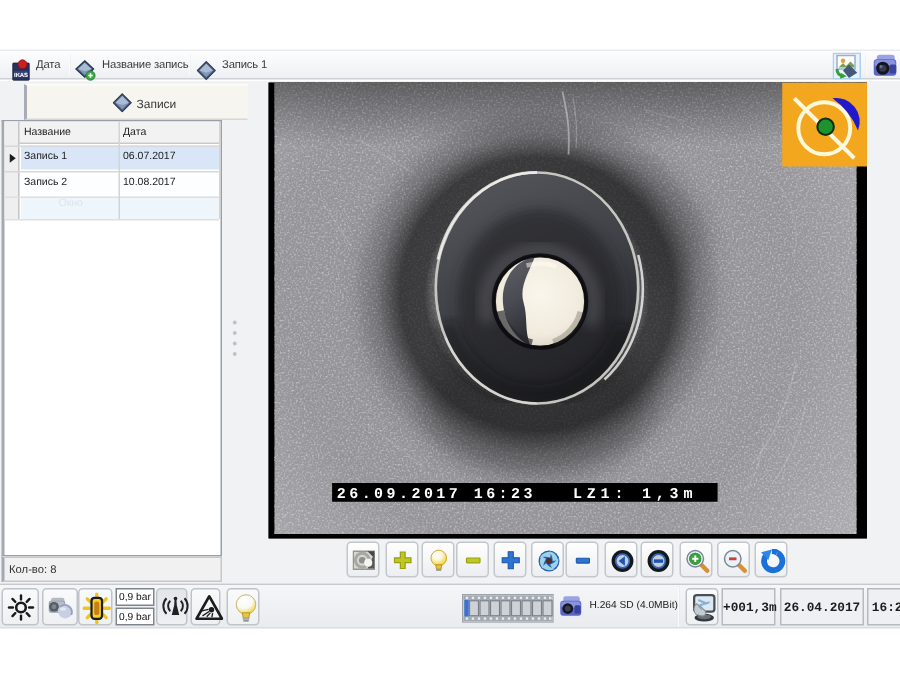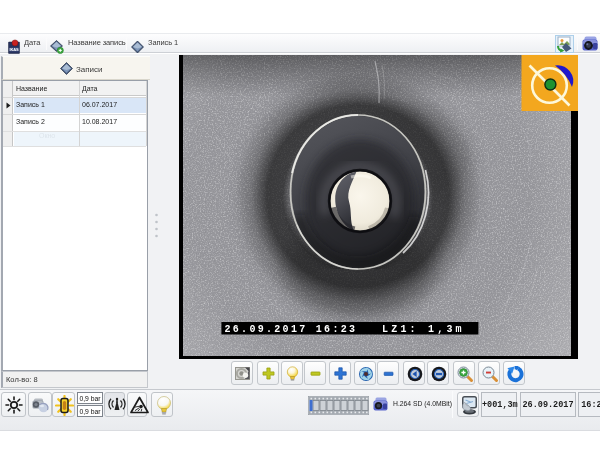--- a/index.html
+++ b/index.html
@@ -4,32 +4,32 @@
 html,body{width:600px;height:450px;background:#fff;font-family:"Liberation Sans",sans-serif;overflow:hidden}
 #stage{position:relative;width:600px;height:450px;background:#fff}
 .abs{position:absolute}
 
 #tb{left:0;top:33px;width:600px;height:20px;background:linear-gradient(#fdfdfe,#eef0f3);border-top:1px solid #e9ebee;border-bottom:1px solid #cdd0d5;}
 #tb .it{position:absolute;top:0;height:18px;line-height:18px;font-size:7.5px;letter-spacing:-0.1px;color:#3a3a3a;white-space:nowrap}
 .tsep{position:absolute;top:2px;width:1px;height:14px;background:#d4d7db;border-right:1px solid #fbfbfc}
 
 #content{left:0;top:54px;width:600px;height:335px;background:#f1f2f4}
 
-#phead{left:1px;top:56px;width:149px;height:24px;background:#f7f5ef;border-top:1px solid #fdfdfa;border-bottom:1px solid #d9d6cb;border-left:2px solid #a8adb5}
+#phead{left:16px;top:56px;width:149px;height:24px;background:#f7f5ef;border-top:1px solid #fdfdfa;border-bottom:1px solid #d9d6cb;border-left:2px solid #a8adb5}
 #phead .t{position:absolute;left:73px;top:8px;font-size:8px;color:#3a3a3a}
 #grid{left:1px;top:80px;width:147px;height:291px;background:#fff;border:1px solid #999fa8;border-left:2px solid #a3a8b1}
 #kolvo{left:1px;top:371px;width:147px;height:17px;background:#f1f1f1;border:1px solid #c4c7cc;border-left:2px solid #a3a8b1;font-size:7.5px;color:#333;line-height:15px;padding-left:3px}
 .gcell{position:absolute;font-size:7px;color:#1c1c1c;line-height:16px}
 
 #vid{left:179px;top:55px;width:399px;height:304px;background:#000}
 
 .vbtn{position:absolute;top:361px;width:22px;height:24px;background:linear-gradient(#fefefe,#eceef1);border:1px solid #c3c7cc;border-radius:3px}
 .vbtn svg{position:absolute;left:3px;top:4px}
 
-#sbar{left:0;top:389px;width:600px;height:42px;background:linear-gradient(#f5f6f8,#e9ebee);border-top:1px solid #c6c9ce;border-bottom:1px solid #dadce0}
+#sbar{left:0;top:389px;width:600px;height:30px;background:linear-gradient(#f5f6f8,#e9ebee);border-top:1px solid #c6c9ce;border-bottom:1px solid #dadce0}
 .sbtn{position:absolute;top:2px;height:25px;background:linear-gradient(#f9fafb,#eef0f2);border:1px solid #c0c4c9;border-radius:3px}
 .sbox{position:absolute;top:2px;height:25px;background:#eef0f3;border:1px solid #b6bac0;font-family:"Liberation Mono",monospace;font-weight:bold;font-size:8.5px;color:#1d1d1d;text-align:center;line-height:24px;white-space:nowrap}
 </style></head>
 <body>
 <div id="stage">
   <div class="abs" id="content"></div>
   <div class="abs" id="tb">
     <svg class="it" style="left:8px;top:4px" width="13" height="15" viewBox="0 0 13 15">
       <rect x="0.5" y="2.5" width="11" height="11.5" rx="0.5" fill="#27325e" stroke="#171f3d" stroke-width="0.5"></rect>
       <rect x="1.5" y="8" width="9" height="4" fill="#3c4a7a"></rect>
@@ -468,16 +468,16 @@
       <rect x="2" y="1" width="15" height="12.5" rx="2.5" fill="#494f56"></rect>
       <rect x="3.5" y="2.5" width="12" height="9.5" rx="1" fill="#dce8f2"></rect>
       <path d="M5.5 5 l6 2.5 M6.5 8.5 l6.5-2" stroke="#8cb0d4" stroke-width="1.3"></path>
       <ellipse cx="9.5" cy="16.8" rx="6.5" ry="2.6" fill="#33383e"></ellipse>
       <ellipse cx="9.5" cy="16.2" rx="4.5" ry="1.6" fill="#6a7077"></ellipse>
       <path d="M4.5 7.5 c-2.2 1.2 -2.6 5.2 -0.4 7.2 l3.8 1 c2.6 0 3.6 -2.6 1.4 -4.2 l-1.5 -1.5 z" fill="#c3cbd3" stroke="#848d96" stroke-width="0.7"></path>
       <path d="M5.5 9 l2.5 2.5" stroke="#9aa3ac" stroke-width="0.8"></path>
     </svg>
       </div>
     <div class="sbox" style="left:481px;width:36px">+001,3m</div>
-    <div class="sbox" style="left:520px;width:56px">26.09.2017</div>
+    <div class="sbox" style="left:520px;width:56px">26.04.2017</div>
     <div class="sbox" style="left:578px;width:32px">16:23</div>
   </div>
 </div>
 
 </body></html>

